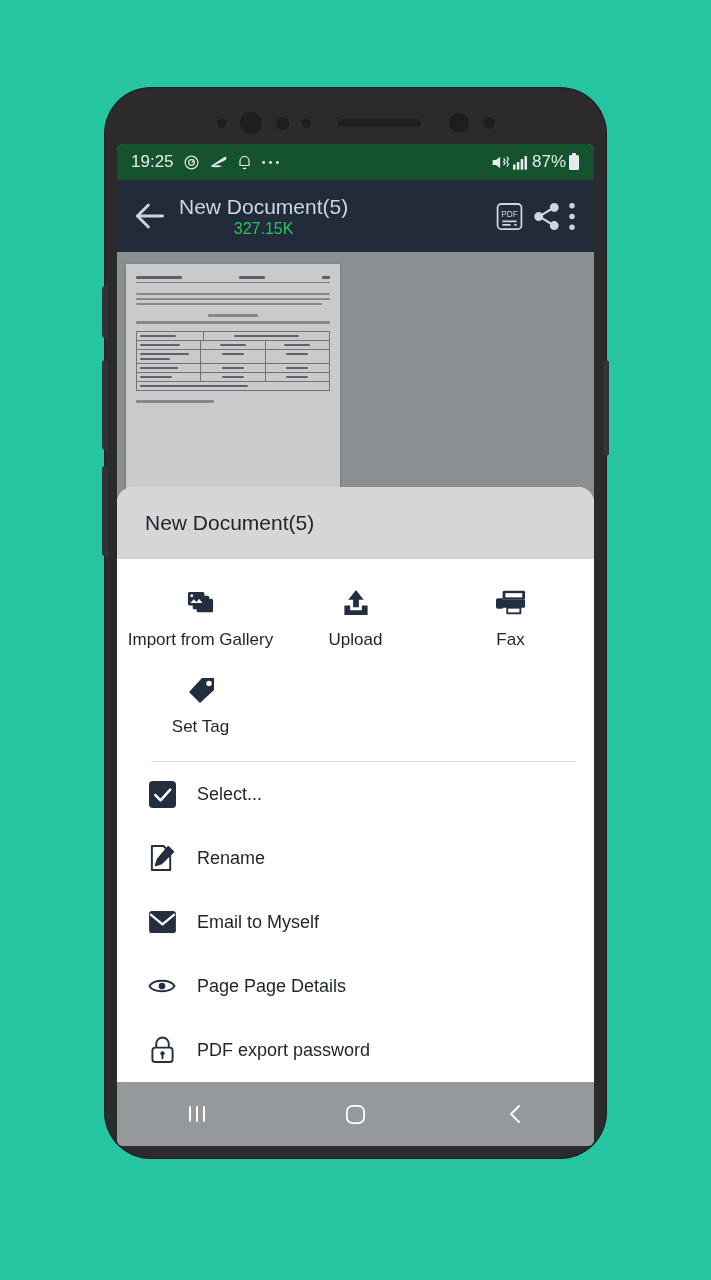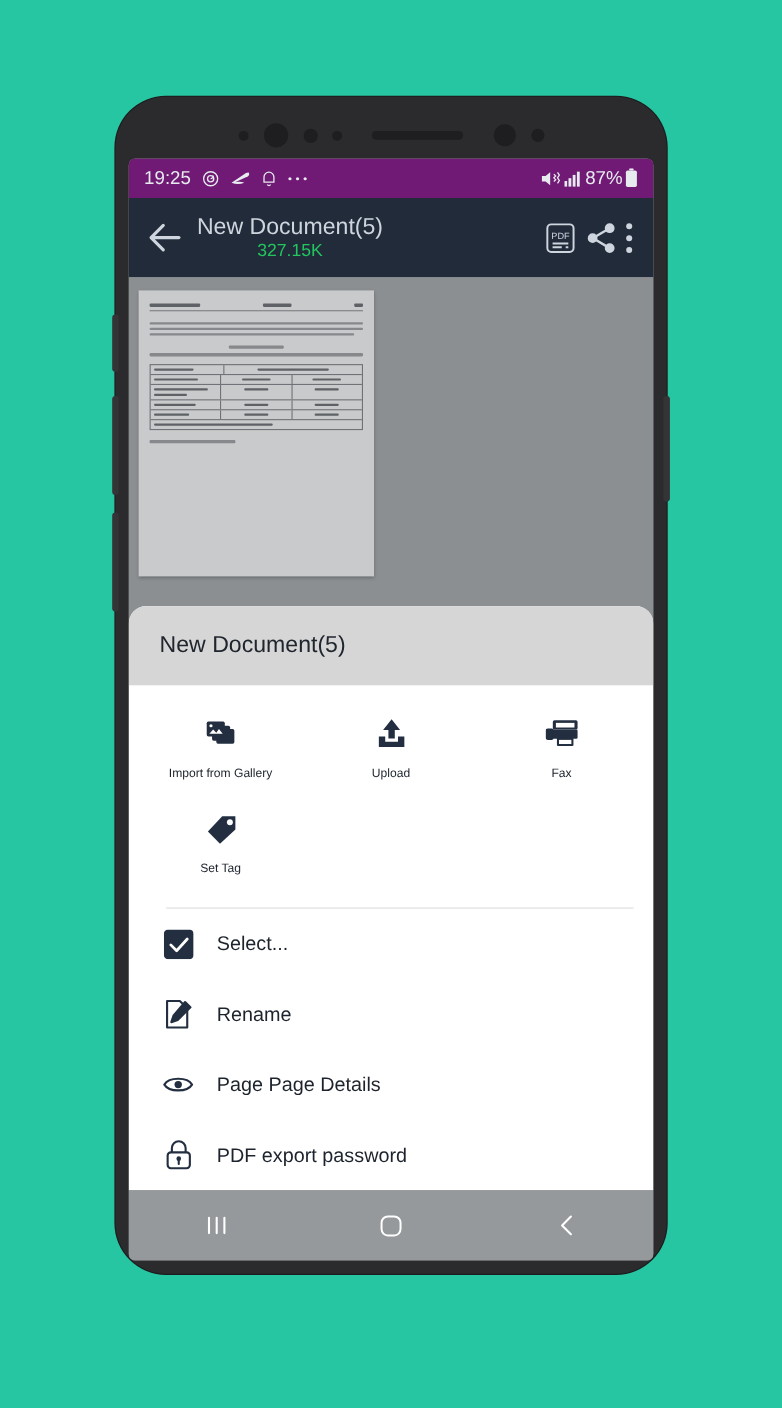--- a/index.html
+++ b/index.html
@@ -45,21 +45,21 @@
     position:absolute;
     left:12px; top:56px;
     width:477px; height:1002px;
     background:#8c8f92;
     border-radius:6px;
     overflow:hidden;
   }
 
   
   #status-bar{
-    height:36px; background:#701a75;
+    height:36px; background:#14532d;
     display:flex; align-items:center;
     padding:0 14px; color:#e7eaef;
     font-size:17px;
   }
   #status-left{ display:flex; align-items:center; gap:9px; }
   #status-right{ margin-left:auto; display:flex; align-items:center; gap:2px;}
   .sb-ico{ display:block; }
 
   
   #app-bar{
@@ -110,21 +110,21 @@
   }
   #grid{
     display:grid; grid-template-columns:repeat(3,1fr);
     padding:18px 6px 8px;
   }
   .grid-cell{
     display:flex; flex-direction:column; align-items:center;
     padding:10px 4px 14px; gap:10px;
   }
   .grid-icon{ height:32px; display:flex; align-items:center; justify-content:center;}
-  .grid-label{ font-size:11px; color:#1d232c; text-align:center; line-height:21px; }
+  .grid-label{ font-size:17px; color:#1d232c; text-align:center; line-height:21px; }
 
   #grid-divider{
     height:1px; background:#dddddd; margin:2px 18px 0 34px;
   }
 
   .list-item{
     display:flex; align-items:center;
     height:64px; padding:0 0 0 30px; gap:20px;
   }
   .list-icon{ width:30px; display:flex; align-items:center; justify-content:center;}
@@ -385,20 +385,29 @@
       <div class="list-item">
         <span class="list-icon">
           <svg width="27" height="28" viewBox="0 0 28 29" fill="none" stroke="#232f40" stroke-width="2" stroke-linejoin="round">
             <path d="M3 2 H15 L22 9 V27 H3 Z"></path>
             <path d="M20 3 L25 8 L13 20 L7 22 L9 16 Z" fill="#232f40"></path>
           </svg>
         </span>
         <span class="list-label">Rename</span>
       </div>
 
+      <div class="list-item">
+        <span class="list-icon">
+          <svg width="27" height="22" viewBox="0 0 28 23" fill="#232f40">
+            <rect x="0" y="0" width="28" height="23" rx="3"></rect>
+            <path d="M2 4 L14 14 L26 4" stroke="#ffffff" stroke-width="2.4" fill="none" stroke-linecap="round" stroke-linejoin="round"></path>
+          </svg>
+        </span>
+        <span class="list-label">Email to Myself</span>
+      </div>
 
       <div class="list-item">
         <span class="list-icon">
           <svg width="28" height="22" viewBox="0 0 30 22" fill="none" stroke="#232f40" stroke-width="2">
             <path d="M1.5 11 C6 3.5 24 3.5 28.5 11 C24 18.5 6 18.5 1.5 11 Z"></path>
             <circle cx="15" cy="11" r="3.6" fill="#232f40" stroke="none"></circle>
           </svg>
         </span>
         <span class="list-label">Page Page Details</span>
       </div>

